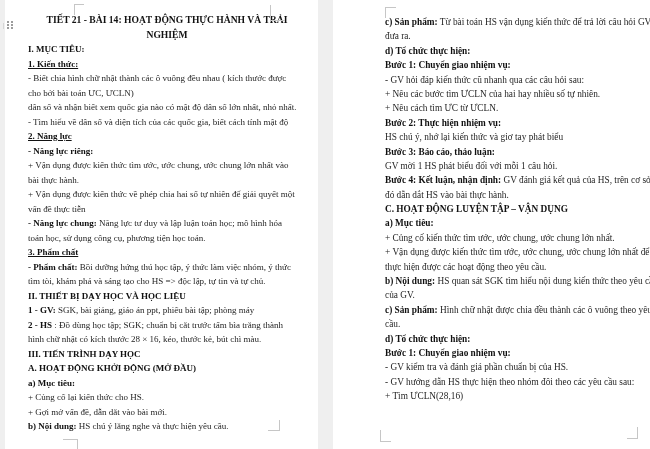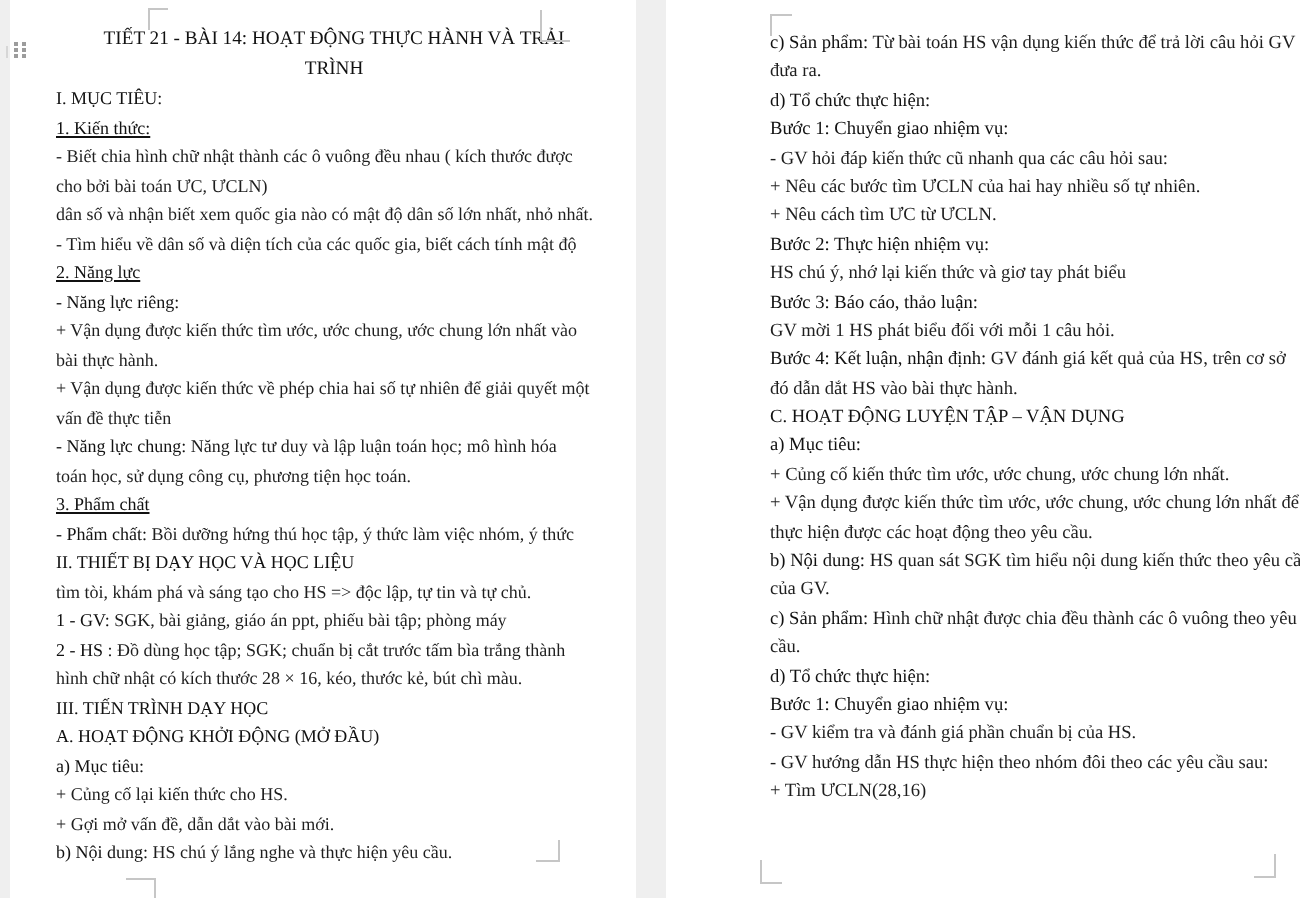--- a/index.html
+++ b/index.html
@@ -15,21 +15,21 @@
   .page-left{left:5px;width:313px;}
   .page-right{left:333px;width:317px;padding-left:44px;}
   .gap{position:absolute;top:0;left:318px;width:15px;height:449px;background:#efefef;}
   .text{position:absolute;}
   .page-left .text{left:23px;top:13px;width:278px;}
   .page-right .text{left:52px;top:15px;width:262px;}
   .line{white-space:nowrap;overflow:visible;}
   .page-left .line{height:14.5px;line-height:14.5px;font-size:9px;}
   .page-right .line{height:14.4px;line-height:14.4px;font-size:9.3px;}
   .line.center{text-align:center;font-size:9.6px;}
-  .b{font-weight:normal;color:#111;}
+  .b{font-weight:bold;color:#111;}
   .u{text-decoration:underline;text-underline-offset:1px;}
   
   .mark{position:absolute;}
   .m-tl{border-left:1px solid #c6c6c6;border-top:1px solid #c6c6c6;}
   .m-lb{border-left:1px solid #c6c6c6;border-bottom:1px solid #c6c6c6;}
   .m-tr2{border-top:1px solid #c6c6c6;border-right:1px solid #c6c6c6;}
   .m-rb{border-right:1px solid #c6c6c6;border-bottom:1px solid #c6c6c6;}
   
   .handle{
     position:absolute;left:7px;top:21px;width:7px;height:11px;
@@ -40,39 +40,39 @@
   .tick{position:absolute;left:3px;top:23px;width:1px;height:6px;background:#d6d6d6;}
 </style>
 </head>
 <body>
 
 <div class="gap"></div>
 
 <div class="page page-left">
   <div class="text">
       <div class="line center"><span class="b">TIẾT 21 - BÀI 14: HOẠT ĐỘNG THỰC HÀNH VÀ TRẢI</span></div>
-      <div class="line center"><span class="b">TRÌNH</span></div>
+      <div class="line center"><span class="b">NGHIỆM</span></div>
       <div class="line"><span class="b">I. MỤC TIÊU:</span></div>
       <div class="line"><span class="b u">1. Kiến thức:</span></div>
       <div class="line"><span>- Biết chia hình chữ nhật thành các ô vuông đều nhau ( kích thước được</span></div>
       <div class="line"><span>cho bởi bài toán ƯC, ƯCLN)</span></div>
       <div class="line"><span>dân số và nhận biết xem quốc gia nào có mật độ dân số lớn nhất, nhỏ nhất.</span></div>
       <div class="line"><span>- Tìm hiểu về dân số và diện tích của các quốc gia, biết cách tính mật độ</span></div>
       <div class="line"><span class="b u">2. Năng lực</span></div>
       <div class="line"><span class="b">- Năng lực riêng:</span></div>
       <div class="line"><span>+ Vận dụng được kiến thức tìm ước, ước chung, ước chung lớn nhất vào</span></div>
       <div class="line"><span>bài thực hành.</span></div>
       <div class="line"><span>+ Vận dụng được kiến thức về phép chia hai số tự nhiên để giải quyết một</span></div>
       <div class="line"><span>vấn đề thực tiễn</span></div>
       <div class="line"><span class="b">- Năng lực chung:</span><span> Năng lực tư duy và lập luận toán học; mô hình hóa</span></div>
       <div class="line"><span>toán học, sử dụng công cụ, phương tiện học toán.</span></div>
       <div class="line"><span class="b u">3. Phẩm chất</span></div>
       <div class="line"><span class="b">- Phẩm chất:</span><span> Bồi dưỡng hứng thú học tập, ý thức làm việc nhóm, ý thức</span></div>
+      <div class="line"><span>tìm tòi, khám phá và sáng tạo cho HS =&gt; độc lập, tự tin và tự chủ.</span></div>
       <div class="line"><span class="b">II. THIẾT BỊ DẠY HỌC VÀ HỌC LIỆU</span></div>
-      <div class="line"><span>tìm tòi, khám phá và sáng tạo cho HS =&gt; độc lập, tự tin và tự chủ.</span></div>
       <div class="line"><span class="b">1 - GV:</span><span> SGK, bài giảng, giáo án ppt, phiếu bài tập; phòng máy</span></div>
       <div class="line"><span class="b">2 - HS</span><span> : Đồ dùng học tập; SGK; chuẩn bị cắt trước tấm bìa trắng thành</span></div>
       <div class="line"><span>hình chữ nhật có kích thước 28 × 16, kéo, thước kẻ, bút chì màu.</span></div>
       <div class="line"><span class="b">III. TIẾN TRÌNH DẠY HỌC</span></div>
       <div class="line"><span class="b">A. HOẠT ĐỘNG KHỞI ĐỘNG (MỞ ĐẦU)</span></div>
       <div class="line"><span class="b">a) Mục tiêu:</span></div>
       <div class="line"><span>+ Củng cố lại kiến thức cho HS.</span></div>
       <div class="line"><span>+ Gợi mở vấn đề, dẫn dắt vào bài mới.</span></div>
       <div class="line"><span class="b">b) Nội dung:</span><span> HS chú ý lắng nghe và thực hiện yêu cầu.</span></div>
     </div>

